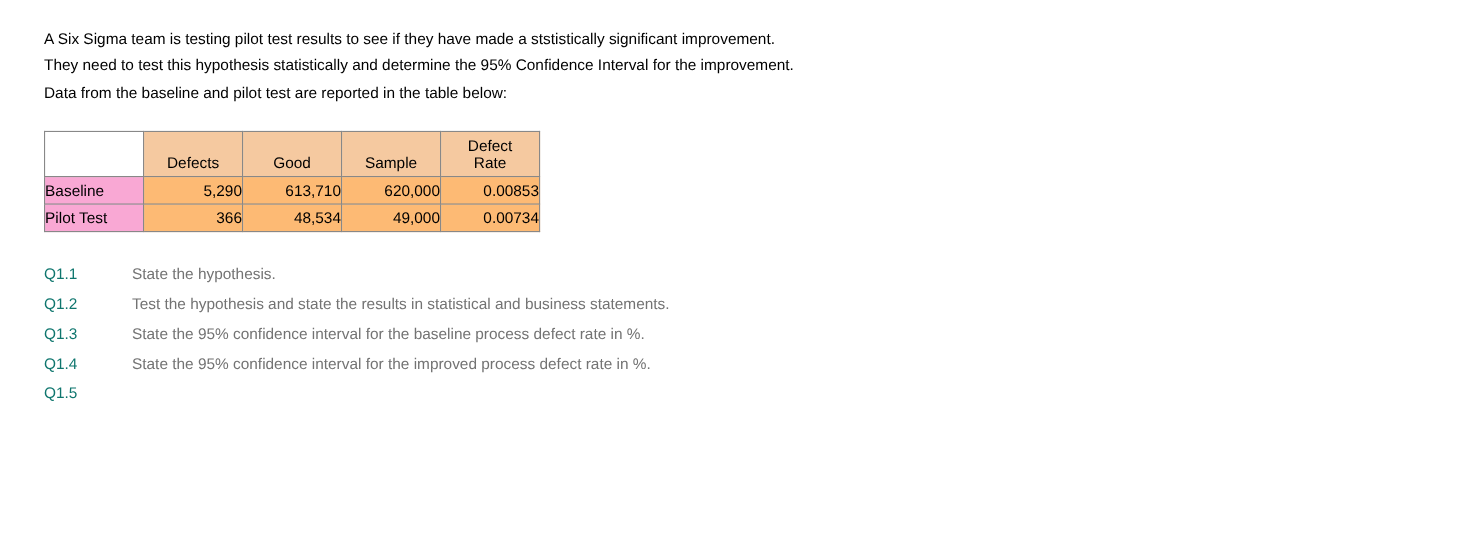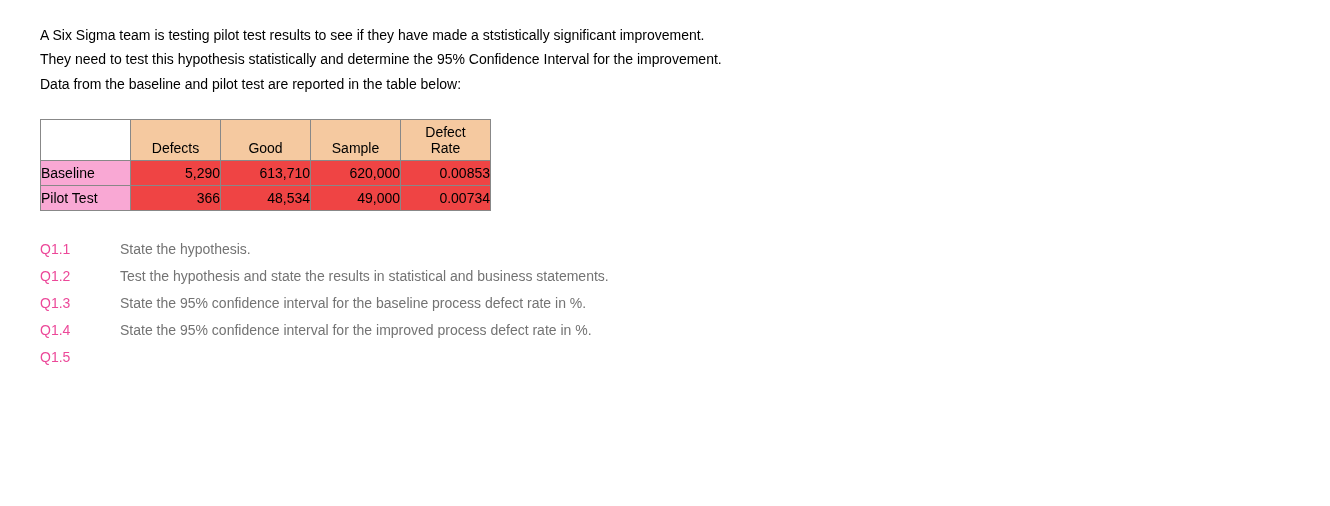--- a/index.html
+++ b/index.html
@@ -55,37 +55,37 @@
       font-weight: normal;
       vertical-align: bottom;
     }
 
     table td.empty-cell {
       background: #ffffff;
       border: 1px solid #888888;
     }
 
     .data-cell {
-      background: #ef4444;
+      background: #fdba74;
     }
 
     .questions-section {
       margin-top: 8px;
     }
 
     .question-row {
       display: flex;
       margin-bottom: 6px;
       line-height: 1.5;
     }
 
     .question-label {
       min-width: 80px;
       font-size: 14px;
-      color: #ec4899;
+      color: #0f766e;
     }
 
     .question-text {
       font-size: 14px;
       color: #737373;
     }
   </style>
 </head>
 <body>
 

